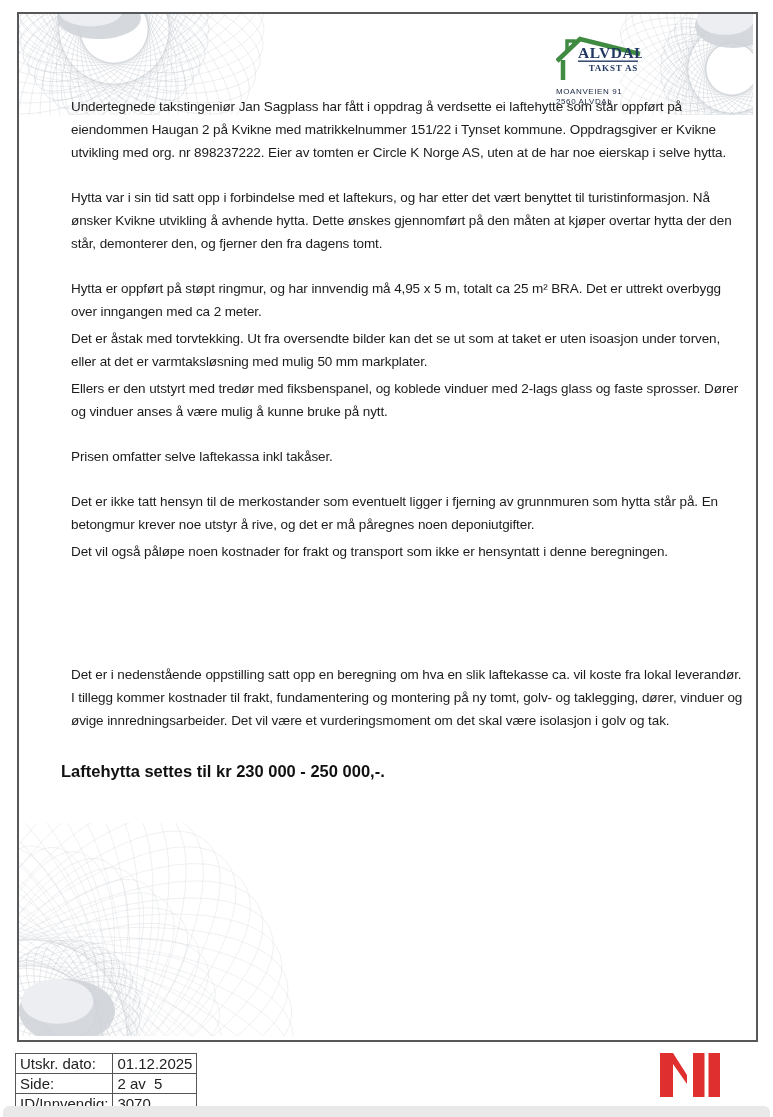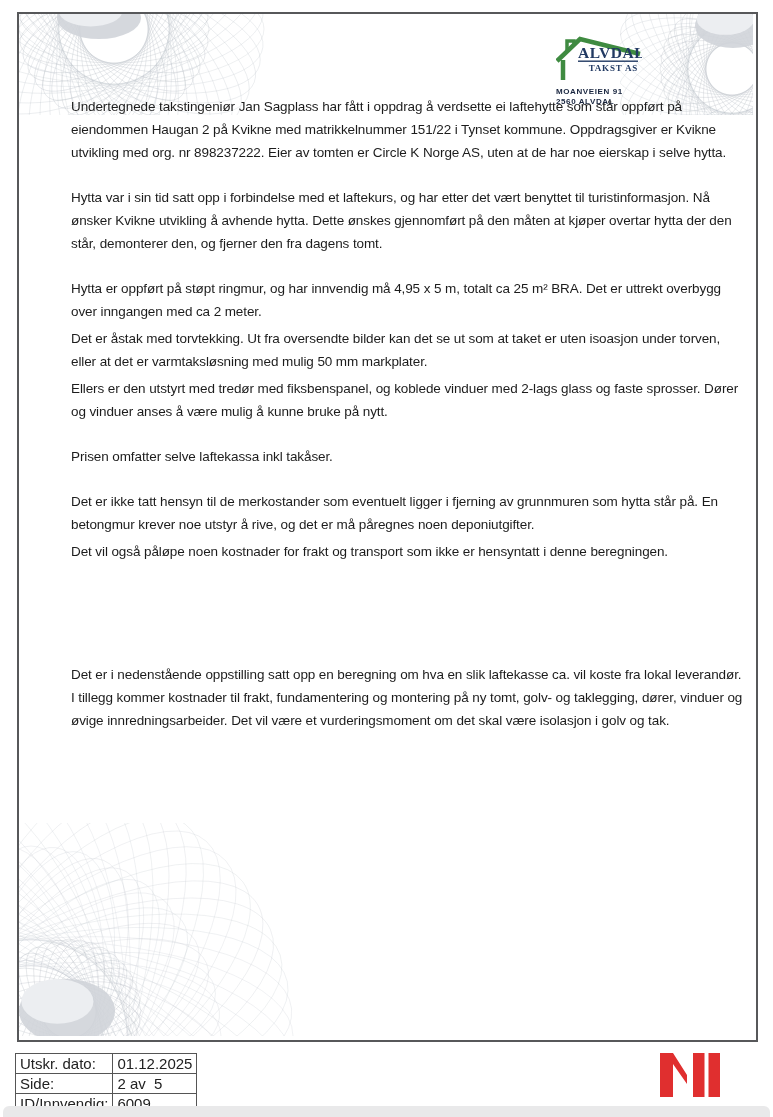--- a/index.html
+++ b/index.html
@@ -11,21 +11,21 @@
     position:absolute;left:17px;top:12px;width:737px;height:1026px;
     border:2px solid #57585a;background:transparent;
   }
   .deco{position:absolute;pointer-events:none;}
   #deco-tl{left:19px;top:14px;}
   #deco-tr{left:620px;top:14px;}
   #deco-bl{left:19px;top:823px;}
 
   
   .alvdal{position:absolute;left:556px;top:33px;width:86px;}
-  .alvdal-address{margin-top:2px;font-weight:bold;font-size:8px;
+  .alvdal-address{margin-top:2px;font-weight:normal;font-size:8px;
     letter-spacing:.6px;color:#17243e;line-height:10px;}
 
   
   .doc-body{position:absolute;left:71px;top:95px;width:672px;
     font-size:13.5px;line-height:23px;letter-spacing:-0.1px;color:#1c1c1c;}
   .doc-body p{margin:0;}
   .mb-xs{margin-bottom:4px !important;}
   .mb-m{margin-bottom:22px !important;}
   .mb-huge{margin-bottom:100px !important;}
   .mb-big{margin-bottom:28px !important;}
@@ -245,35 +245,36 @@
 <div class="doc-body">
   <p class="mb-m">Undertegnede takstingeniør Jan Sagplass har fått i oppdrag å verdsette ei laftehytte som står oppført på eiendommen Haugan 2 på Kvikne med matrikkelnummer 151/22 i Tynset kommune. Oppdragsgiver er Kvikne utvikling med org. nr 898237222. Eier av tomten er Circle K Norge AS, uten at de har noe eierskap i selve hytta.</p>
   <p class="mb-m">Hytta var i sin tid satt opp i forbindelse med et laftekurs, og har etter det vært benyttet til turistinformasjon. Nå ønsker Kvikne utvikling å avhende hytta. Dette ønskes gjennomført på den måten at kjøper overtar hytta der den står, demonterer den, og fjerner den fra dagens tomt.</p>
   <p class="mb-xs">Hytta er oppført på støpt ringmur, og har innvendig må 4,95 x 5 m, totalt ca 25 m² BRA. Det er uttrekt overbygg over inngangen med ca 2 meter.</p>
   <p class="mb-xs">Det er åstak med torvtekking. Ut fra oversendte bilder kan det se ut som at taket er uten isoasjon under torven, eller at det er varmtaksløsning med mulig 50 mm markplater.</p>
   <p class="mb-m">Ellers er den utstyrt med tredør med fiksbenspanel, og koblede vinduer med 2-lags glass og faste sprosser. Dører og vinduer anses å være mulig å kunne bruke på nytt.</p>
   <p class="mb-m">Prisen omfatter selve laftekassa inkl takåser.</p>
   <p class="mb-xs">Det er ikke tatt hensyn til de merkostander som eventuelt ligger i fjerning av grunnmuren som hytta står på. En betongmur krever noe utstyr å rive, og det er må påregnes noen deponiutgifter.</p>
   <p class="mb-huge">Det vil også påløpe noen kostnader for frakt og transport som ikke er hensyntatt i denne beregningen.</p>
   <p class="mb-big">Det er i nedenstående oppstilling satt opp en beregning om hva en slik laftekasse ca. vil koste fra lokal leverandør. I tillegg kommer kostnader til frakt, fundamentering og montering på ny tomt, golv- og taklegging, dører, vinduer og øvige innredningsarbeider. Det vil være et vurderingsmoment om det skal være isolasjon i golv og tak.</p>
+  <p class="conclusion">Laftehytta settes til kr 230 000 - 250 000,-.</p>
 </div>
 
 <table class="footer-table">
   <tbody>
       <tr>
     <td class="lbl">Utskr. dato:</td>
     <td class="val">01.12.2025</td>
   </tr>
   <tr>
     <td class="lbl">Side:</td>
     <td class="val">2 av  5</td>
   </tr>
   <tr>
     <td class="lbl">ID/Innvendig:</td>
-    <td class="val">6009</td>
+    <td class="val">3070</td>
   </tr>
 </tbody>
   </table>
 
 <div class="norsk-takst">
   <svg width="60" height="44" viewBox="0 0 60 44">
     <path d="M0,0 L13,0 L27,22 L27,31 L13,11 L13,44 L0,44 Z" fill="#e02f2f"></path>
     <rect x="33" y="0" width="11.5" height="44" fill="#e02f2f"></rect>
     <rect x="48.5" y="0" width="11.5" height="44" fill="#e02f2f"></rect>
   </svg>

